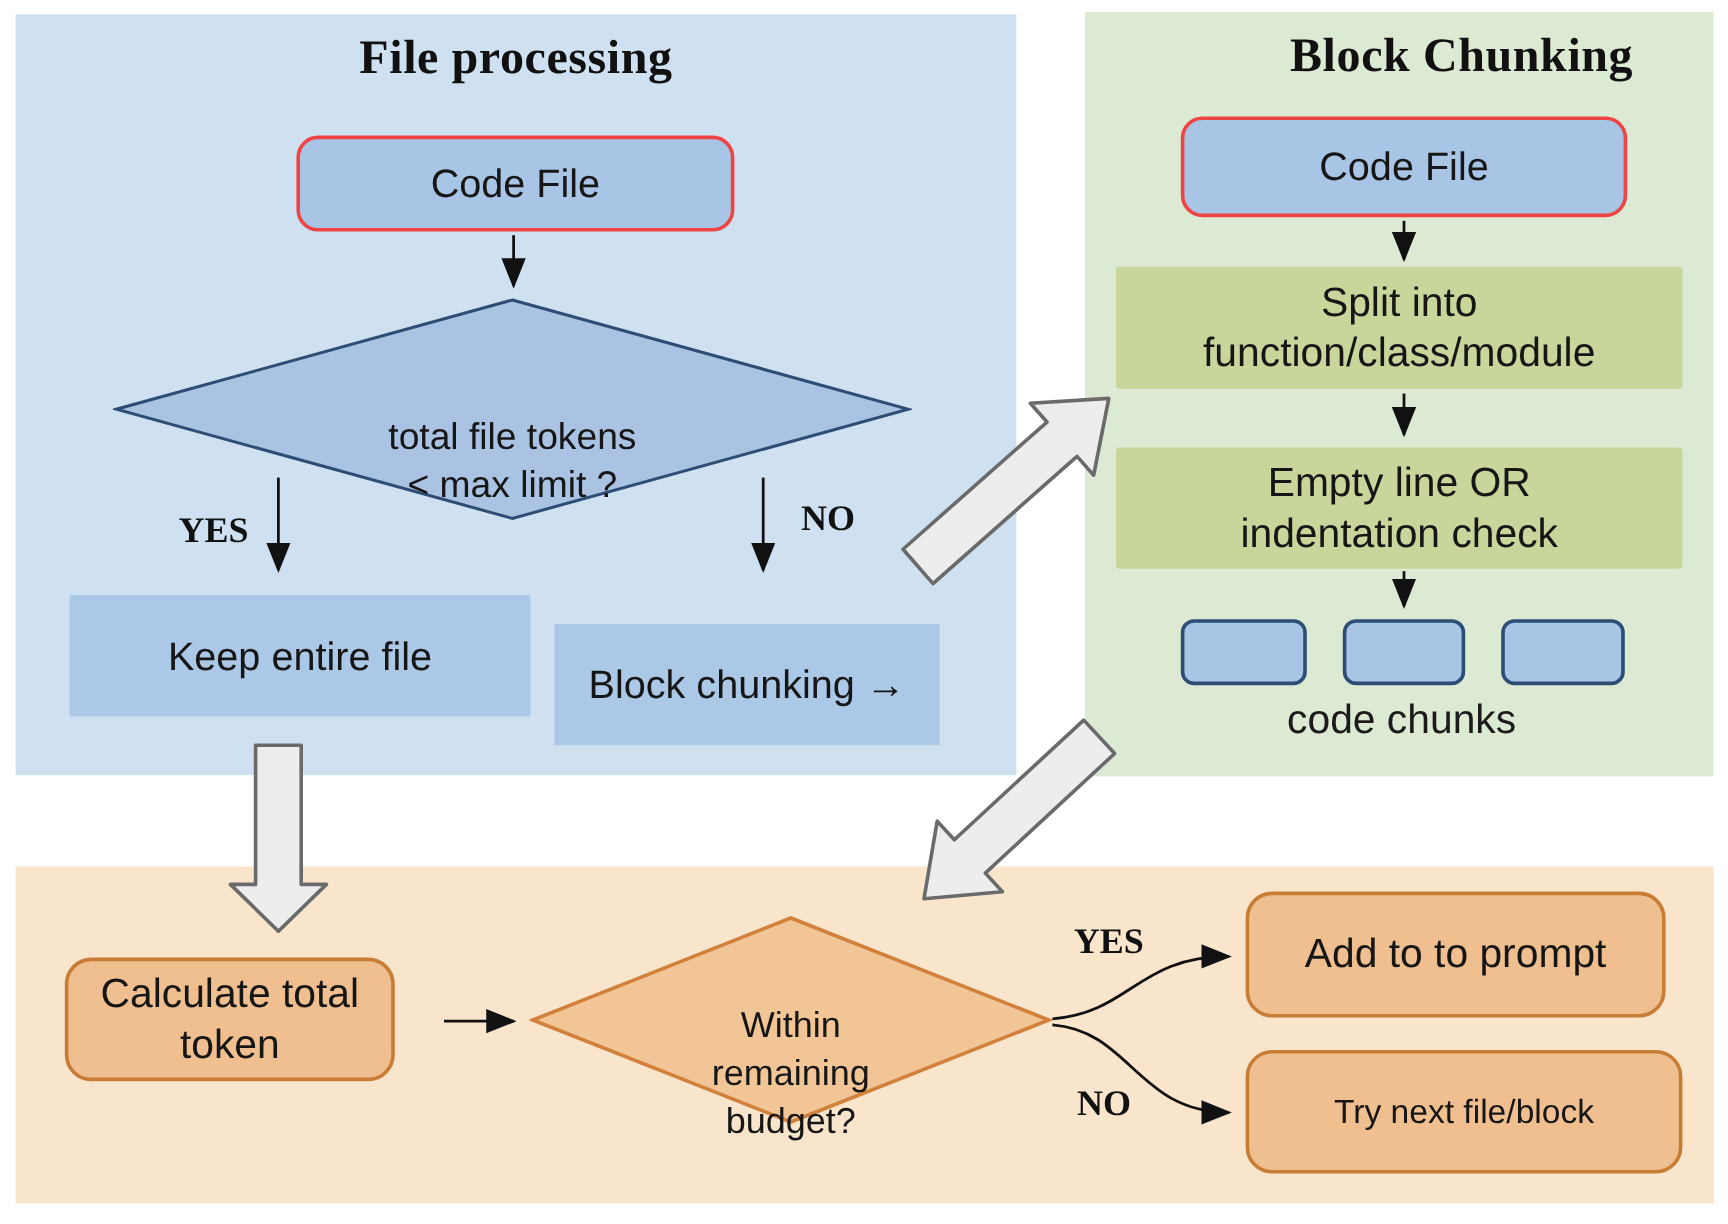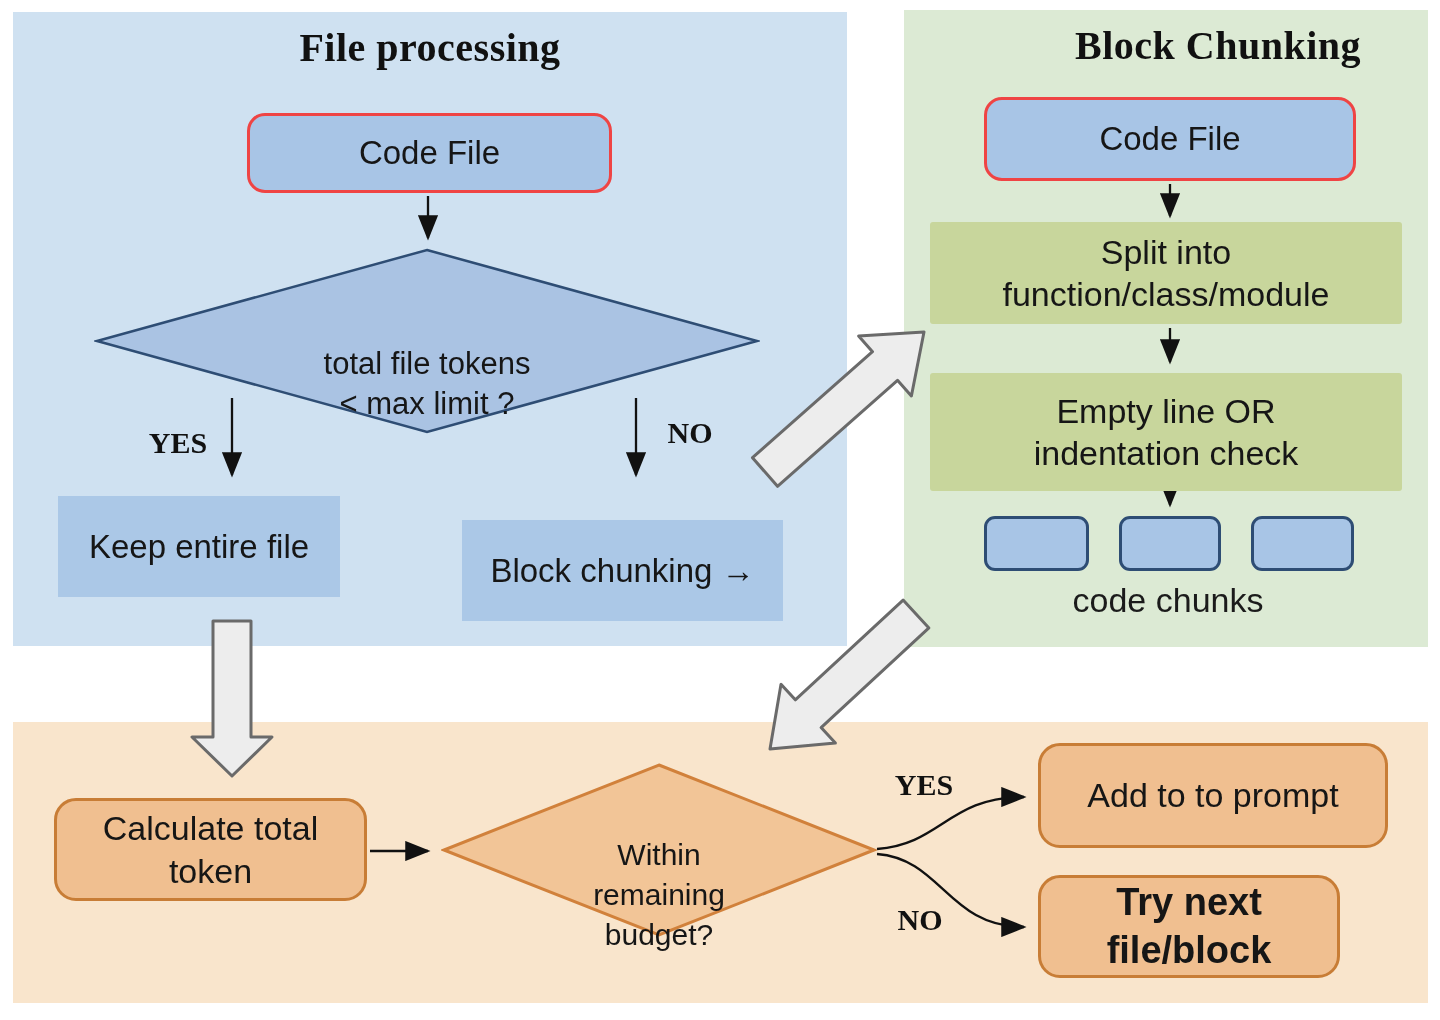--- a/index.html
+++ b/index.html
@@ -24,35 +24,35 @@
     position:absolute; display:flex; align-items:center; justify-content:center;
     text-align:center; white-space:pre-line; font-size:33px; line-height:1.25;
     box-sizing:border-box; color:#161616;
   }
   .blue-node   { background:#a8c5e6; border:3px solid #ef4444; border-radius:18px; }
   .blue-flat   { background:#abc8e7; border:none; border-radius:0; }
   .green-node  { background:#c8d69c; border:none; border-radius:3px; }
   .orange-node { background:#f0bf90; border:3px solid #c87d36; border-radius:22px; }
 
   #code-file-1 { left:247px; top:113px; width:365px; height:80px; }
-  #keep-box    { left:58px;  top:496px; width:282px; height:101px; }
+  #keep-box    { left:58px;  top:496px; width:384px; height:101px; }
   #chunk-route-box { left:462px; top:520px; width:321px; height:101px; }
   #code-file-2 { left:984px; top:97px;  width:372px; height:84px; }
   #split-box   { left:930px; top:222px; width:472px; height:102px; font-size:34px; }
-  #empty-box   { left:930px; top:373px; width:472px; height:118px; font-size:34px; }
+  #empty-box   { left:930px; top:373px; width:472px; height:101px; font-size:34px; }
   .chunk { position:absolute; top:516px; height:55px; background:#a8c5e6;
            border:3px solid #2e4d74; border-radius:11px; box-sizing:border-box; }
   #chunk-1 { left:984px;  width:105px; }
   #chunk-2 { left:1119px; width:102px; }
   #chunk-3 { left:1251px; width:103px; }
   #code-chunks-label { position:absolute; left:1018px; top:581px; width:300px;
                        text-align:center; font-size:34px; }
-  #calc-box { left:54px;   top:798px; width:313px; height:103px; font-size:34px; }
+  #calc-box { left:54px;   top:798px; width:275px; height:103px; font-size:34px; }
   #add-box  { left:1038px; top:743px; width:350px; height:105px; font-size:34px; }
-  #try-box  { left:1038px; top:875px; width:302px; height:103px; font-size:38px;font-weight:bold; }
+  #try-box  { left:1038px; top:875px; width:364px; height:103px; font-size:28px; }
 
   .dsvg { position:absolute; }
   #diamond1-svg { left:94px;  top:248px; width:666px; height:186px; }
   #diamond2-svg { left:441px; top:763px; width:436px; height:176px; }
   .dtext {
     position:absolute; text-align:center; white-space:pre-line; color:#161616;margin-top:44px;
   }
   #diamond1-text { left:212px; top:300px; width:430px; font-size:31px; line-height:1.3; }
   #diamond2-text { left:509px; top:791px; width:300px; font-size:30px; line-height:1.33; }
 

